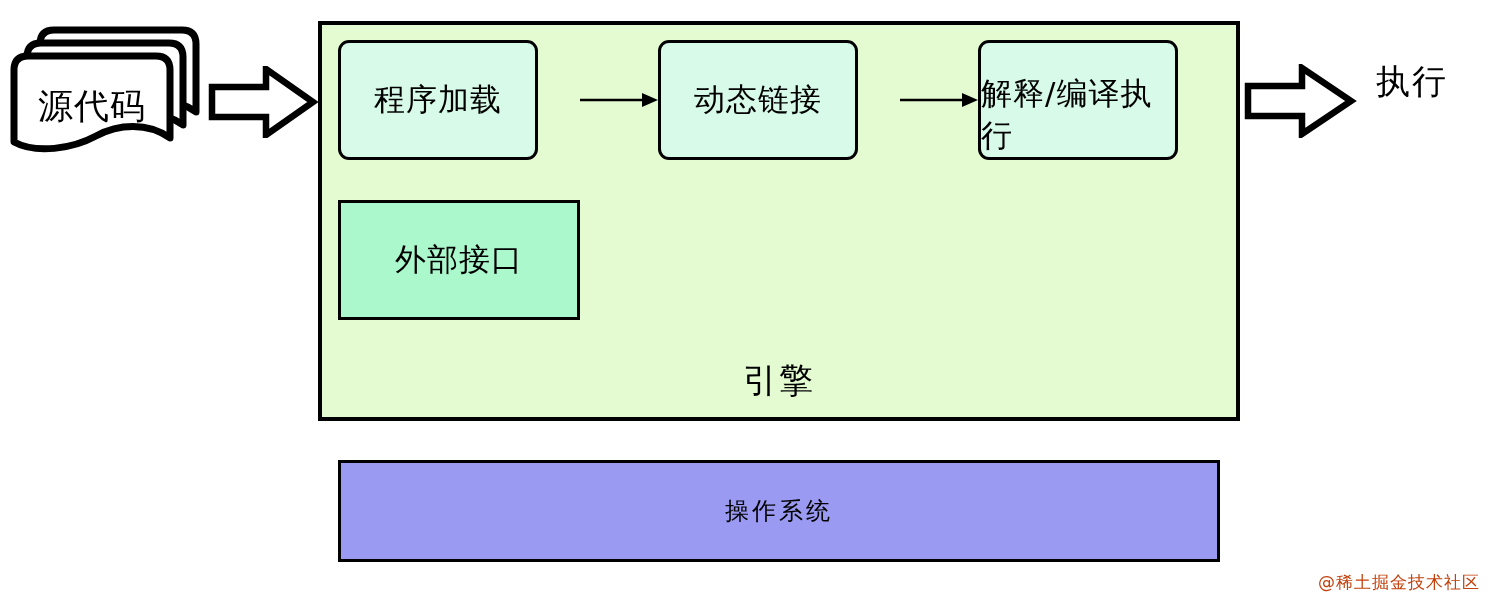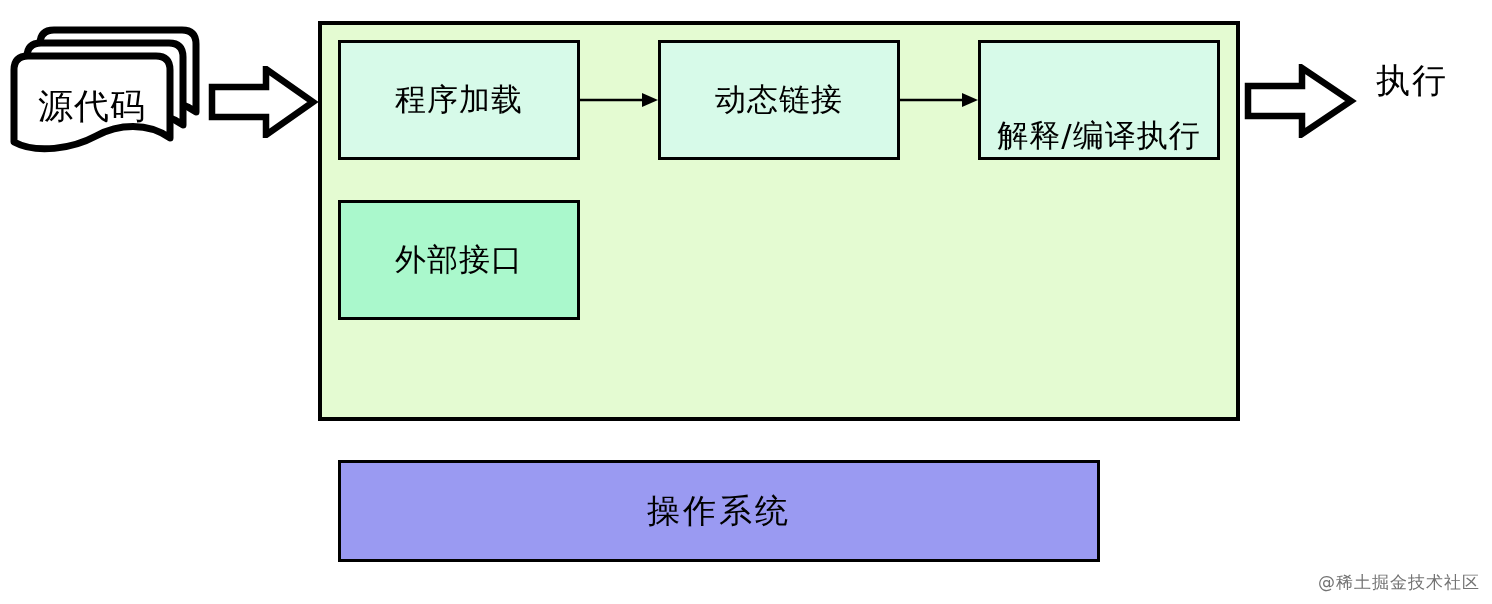--- a/index.html
+++ b/index.html
@@ -11,43 +11,43 @@
   
   .engine{
     left:318px;top:21px;width:922px;height:400px;
     background:#e4fbd2;border:4px solid #000;box-sizing:border-box;
   }
   .node{
     position:absolute;box-sizing:border-box;border:3px solid #000;
     display:flex;align-items:center;justify-content:center;
     font-size:31px;color:#000;letter-spacing:1px;
   }
-  .pipeline-box{background:#d7fae9;width:242px;height:120px;top:15px;}
+  .pipeline-box{background:#d7fae9;width:200px;height:120px;top:15px;border-radius:11px;}
   .service-box{background:#aaf8cc;width:242px;height:120px;top:175px;}
   .p0{left:16px;} .p1{left:336px;} .p2{left:656px;align-items:flex-end;}
 
   .engine-label{
     position:absolute;left:0;right:0;top:333px;text-align:center;
     font-size:34px;color:#000;letter-spacing:2px;
   }
 
   .os-bar{
-    left:338px;top:460px;width:762px;height:102px;
+    left:338px;top:460px;width:882px;height:102px;
     background:#9a9af2;border:3px solid #000;box-sizing:border-box;
     display:flex;align-items:center;justify-content:center;
-    font-size:33px;color:#000;letter-spacing:3px;
+    font-size:24px;color:#000;letter-spacing:3px;
   }
 
   .result-label{
     left:1376px;top:60px;width:110px;
-    font-size:34px;line-height:42px;color:#000;letter-spacing:2px;font-family:Liberation Serif, serif;
+    font-size:34px;line-height:42px;color:#000;letter-spacing:2px;
   }
 
   .watermark{
-    right:12px;bottom:10px;font-size:17px;color:#737373;letter-spacing:1px;text-align:center;
+    right:12px;bottom:10px;font-size:17px;color:#c2410c;letter-spacing:1px;text-align:center;
   }
 
   svg{display:block;}
   .doc-text{font-size:35px;fill:#000;letter-spacing:1px;}
 </style>
 </head>
 <body>
 
 <div id="canvas">
 
@@ -82,20 +82,21 @@
     </svg>
     <svg class="abs" style="left:578px;top:63px;" width="78" height="24" viewBox="0 0 78 24">
       <line x1="0" y1="12" x2="64" y2="12" stroke="#000" stroke-width="2.6"></line>
       <polygon points="62,5 78,12 62,19" fill="#000"></polygon>
     </svg>
 
     <div class="node service-box p0">
       <span>外部接口</span>
     </div>
 
+    <div class="engine-label">引擎</div>
   </div>
 
   <svg class="abs" style="left:1244px;top:64px;" width="114" height="74" viewBox="0 0 114 74">
     <polygon points="4,22 58,22 58,4 107,37 58,70 58,52 4,52" fill="#ffffff" stroke="#000000" stroke-width="6.5" stroke-linejoin="miter"></polygon>
   </svg>
 
   <div class="abs result-label">
     <div>执行</div>
   </div>
 

